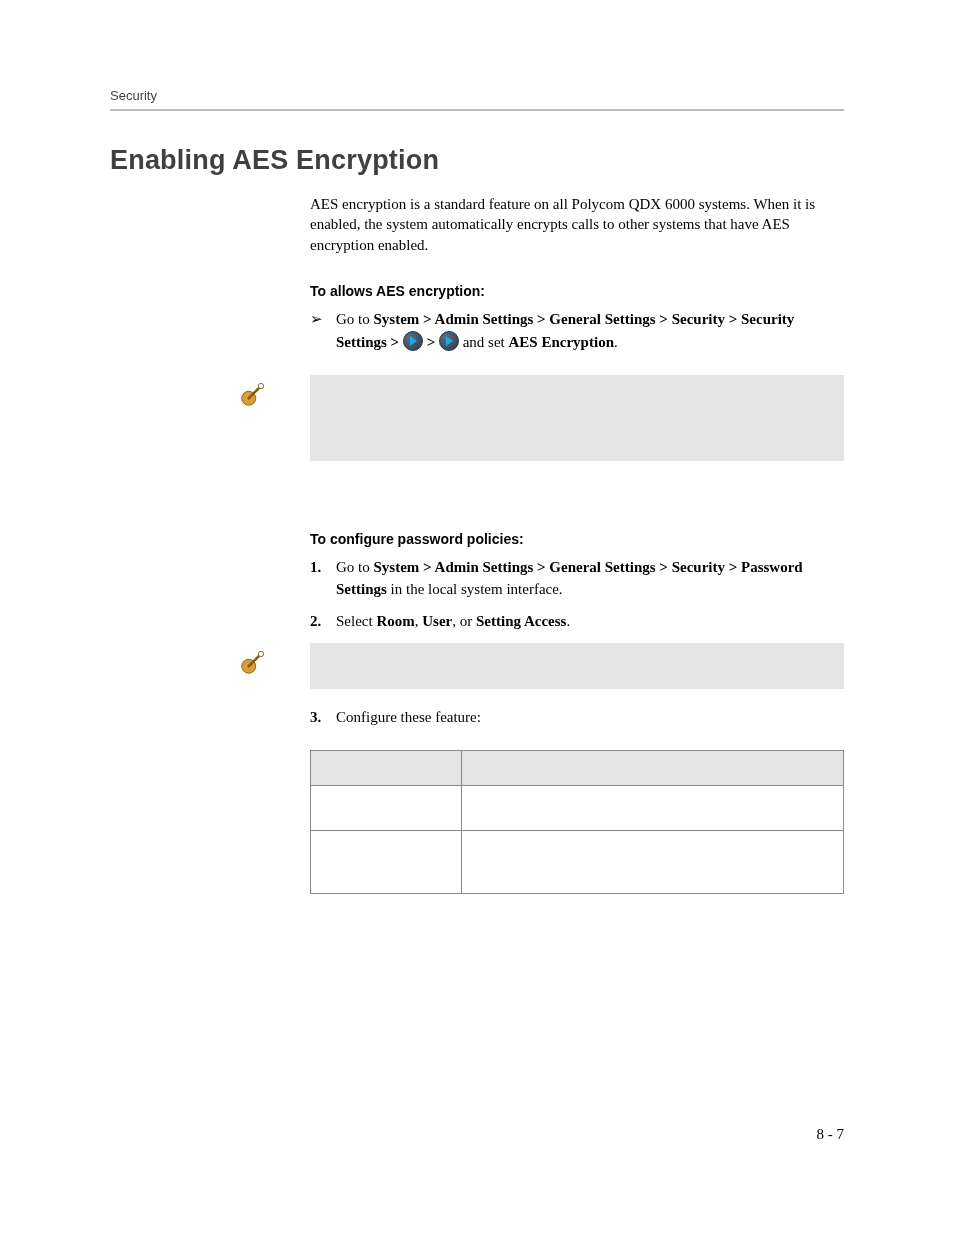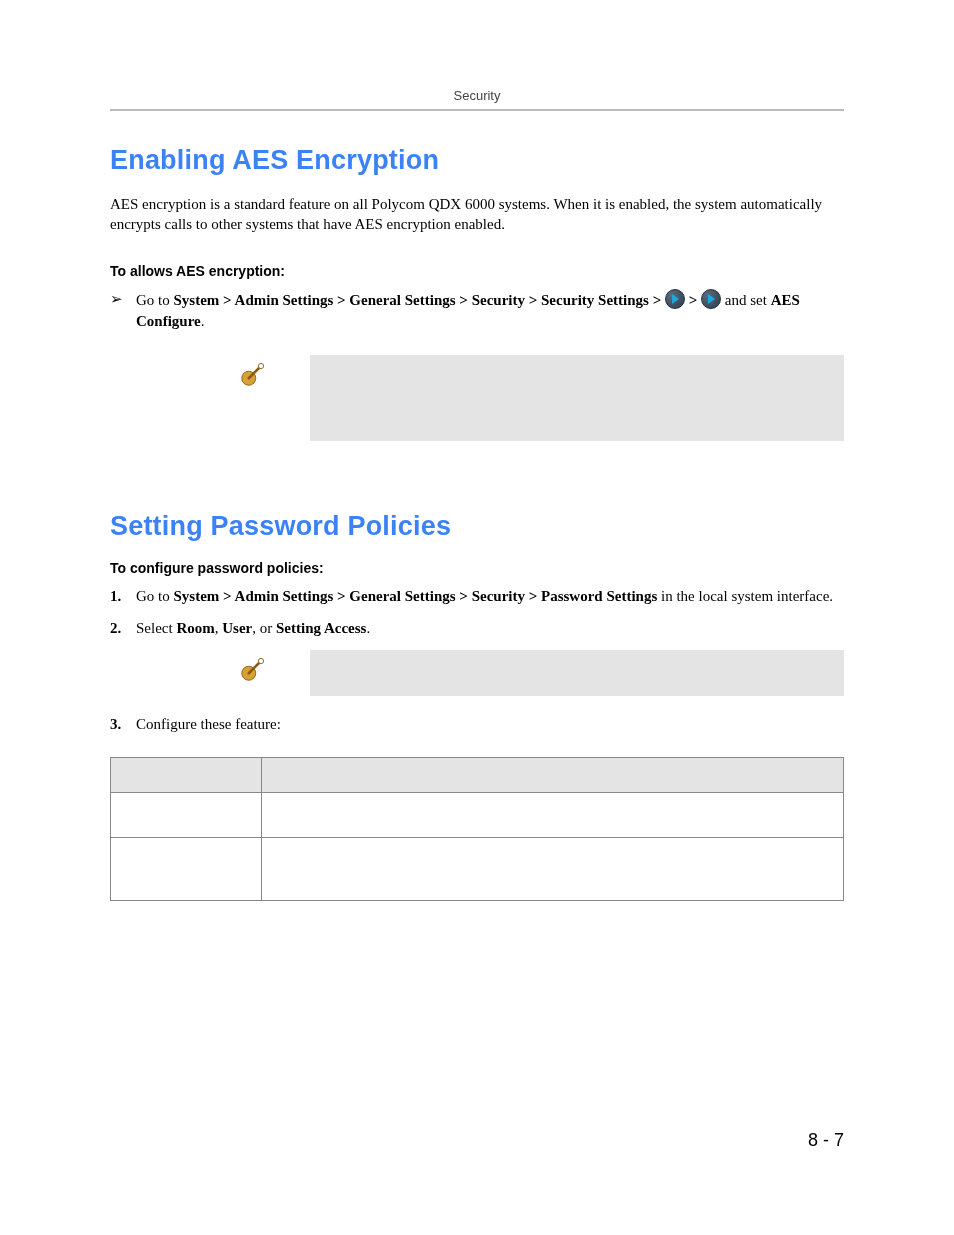--- a/index.html
+++ b/index.html
@@ -10,37 +10,38 @@
     color: #000;
   }
   .page {
     width: 954px;
     height: 1235px;
     position: relative;
     box-sizing: border-box;
     padding: 88px 110px 40px 110px;
   }
   .running-head {
-    text-align: center;
+    text-align: left;
     font-size: 13px;
     color: #444;
     padding-bottom: 6px;
     border-bottom: 2px solid #bbb;
     margin-bottom: 34px;
     font-family: "Segoe UI", Arial, sans-serif;
   }
   h1.section {
     font-family: "Segoe UI", "Trebuchet MS", Arial, sans-serif;
     font-weight: 600;
-    color: #3b82f6;
+    color: #404040;
     font-size: 27px;
     margin: 0 0 18px 0;
     letter-spacing: 0.2px;
   }
   .body-block {
+    margin-left: 200px;
   }
   p.para {
     font-size: 15px;
     line-height: 1.35;
     margin: 0 0 28px 0;
   }
   p.subhead {
     font-family: "Segoe UI", "Trebuchet MS", Arial, sans-serif;
     font-weight: 600;
     font-size: 14px;
@@ -114,24 +115,24 @@
   }
   table.settings th {
     background: #e4e4e4;
     height: 34px;
   }
   table.settings th.col1 { width: 150px; }
   table.settings td.r1 { height: 44px; }
   table.settings td.r2 { height: 62px; }
   .footer {
     position: absolute;
-    bottom: 84px;
+    bottom: 92px;
     right: 110px;
-    font-size: 18px;
-    font-family: Liberation Sans, sans-serif;
+    font-size: 15px;
+    font-family: Liberation Serif, serif;
   }
   .section-gap { height: 30px; }
 </style>
 </head>
 <body>
 
 <div class="page">
 
   <div class="running-head">Security</div>
 
@@ -139,42 +140,41 @@
 
   <div class="body-block">
     <p class="para">AES encryption is a standard feature on all Polycom QDX 6000 systems. When it is enabled, the system automatically encrypts calls to other systems that have AES encryption enabled.</p>
 
     <p class="subhead">To allows AES encryption:</p>
 
     <ul class="step-list">
       <li>
         <span class="marker">➢</span>
         <span>
-          <span>Go to </span><span class="bold">System &gt; Admin Settings &gt; General Settings &gt; Security &gt; Security Settings &gt; </span><span class="nav-icon"></span><span class="bold"> &gt; </span><span class="nav-icon"></span><span> and set </span><span class="bold">AES Configure</span><span>.</span>
+          <span>Go to </span><span class="bold">System &gt; Admin Settings &gt; General Settings &gt; Security &gt; Security Settings &gt; </span><span class="nav-icon"></span><span class="bold"> &gt; </span><span class="nav-icon"></span><span> and set </span><span class="bold">AES Encryption</span><span>.</span>
         </span>
       </li>
     </ul>
   </div>
 
   <div class="note-row">
     <div class="note-icon-col">
       <span class="point-icon">
         <svg viewBox="0 0 32 32">
           <circle cx="10" cy="22" r="8" fill="#d9a038" stroke="#8a5a10" stroke-width="1"></circle>
           <path d="M10 22 L24 8" stroke="#8a5a10" stroke-width="3" stroke-linecap="round"></path>
           <circle cx="24" cy="8" r="3" fill="#fff" stroke="#8a5a10" stroke-width="1"></circle>
         </svg>
       </span>
     </div>
     <div class="note-box"></div>
   </div>
 
   <div class="section-gap"></div>
 
-  <h1 class="section">Setting Password Policies</h1>
 
   <div class="body-block">
 
     <p class="subhead">To configure password policies:</p>
 
     <ul class="step-list" style="margin-bottom:10px;">
       <li>
         <span class="marker bold">1.</span>
         <span>
           <span>Go to </span><span class="bold">System &gt; Admin Settings &gt; General Settings &gt; Security &gt; Password Settings</span><span> in the local system interface.</span>

